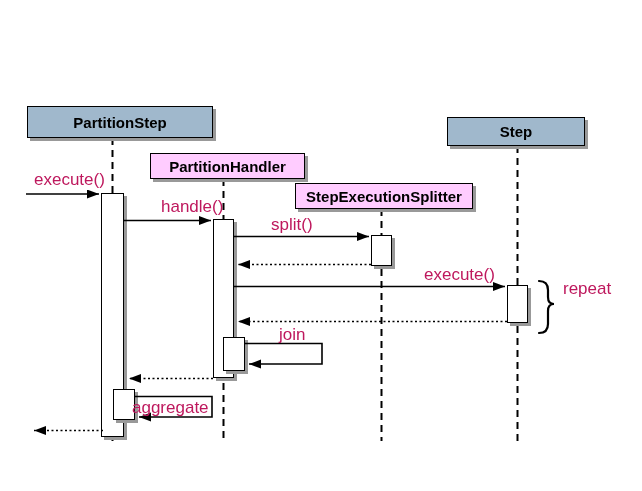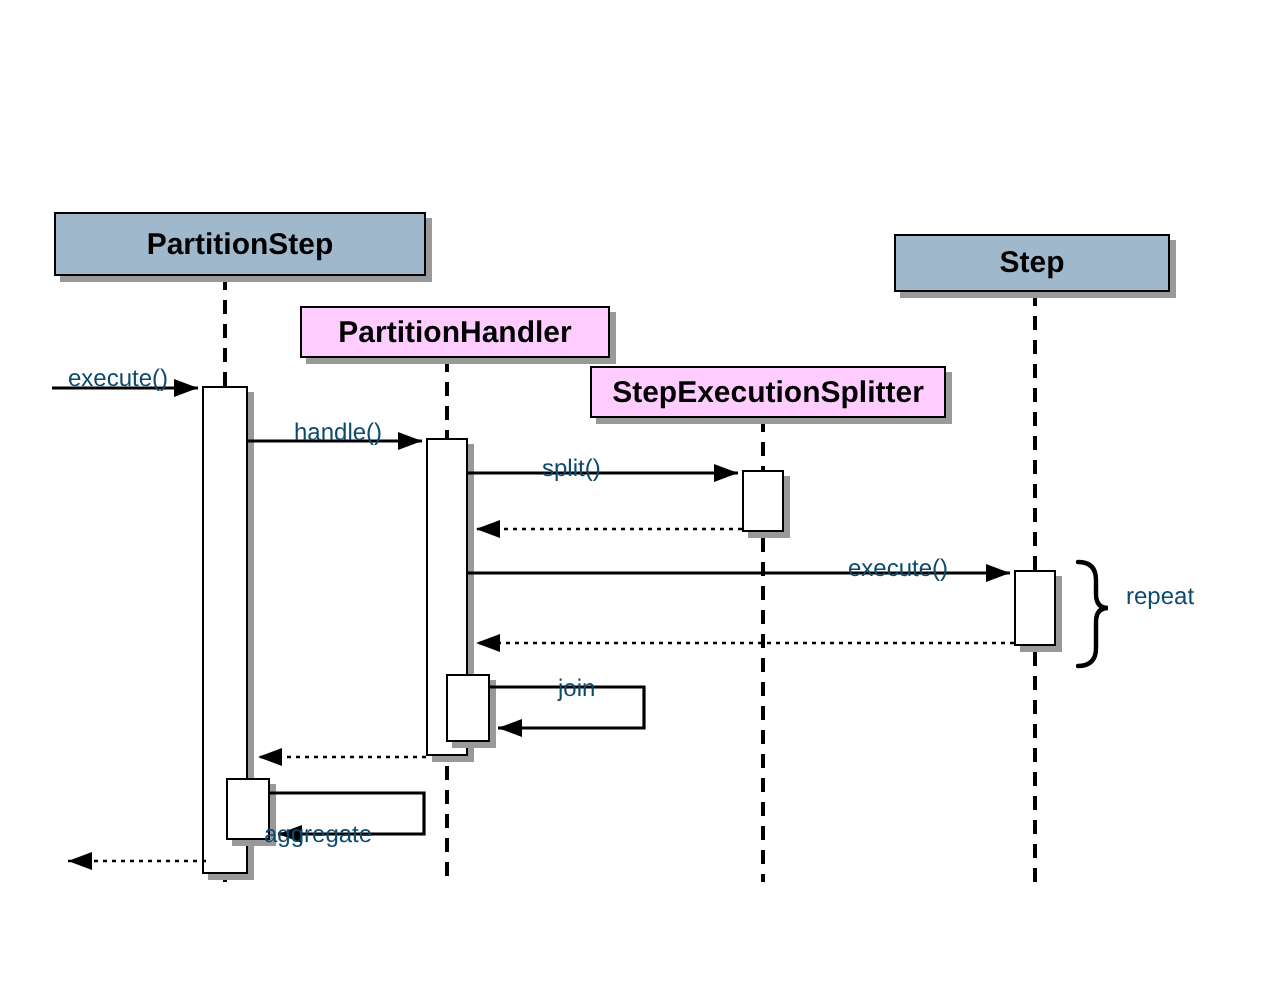--- a/index.html
+++ b/index.html
@@ -14,22 +14,22 @@
     position:absolute; z-index:5; box-sizing:border-box;
     border:1.5px solid #000; box-shadow:3px 3px 0 #999999;
     display:flex; align-items:center; justify-content:center;
     font-weight:bold; font-size:15px; color:#000; letter-spacing:0;
   }
   .activation {
     position:absolute; z-index:2; box-sizing:border-box;
     background:#ffffff; border:1.5px solid #000; box-shadow:3px 3px 0 #999999;
   }
   .msg-label {
-    position:absolute; z-index:4; font-size:12px; color:#0c4a6e;
-    white-space:nowrap; line-height:1.1;margin-top:12px;
+    position:absolute; z-index:4; font-size:17px; color:#be185d;
+    white-space:nowrap; line-height:1.1;
   }
   .lifeline { stroke:#000; stroke-width:2; stroke-dasharray:7 5; }
   .call { stroke:#000; stroke-width:1.6; fill:none; }
   .ret  { stroke:#000; stroke-width:1.3; stroke-dasharray:2 2.5; fill:none; }
   .brace { stroke:#000; stroke-width:2.2; fill:none; stroke-linecap:round; }
 </style>
 </head>
 <body>
 
 <div class="canvas">
@@ -74,20 +74,20 @@
     <span>PartitionStep</span>
   </div>
   <div class="participant" style="left: 447px; top: 117px; width: 138px; height: 29px; background-color: rgb(160, 184, 204);">
     <span>Step</span>
   </div>
   <div class="participant" style="left: 295px; top: 183px; width: 178px; height: 26px; background-color: rgb(255, 204, 255);">
     <span>StepExecutionSplitter</span>
   </div>
 
   <span class="msg-label" style="left:34px;  top:171px;">execute()</span>
-  <span class="msg-label" style="left:147px; top:198px;">handle()</span>
+  <span class="msg-label" style="left:161px; top:198px;">handle()</span>
   <span class="msg-label" style="left:271px; top:216px;">split()</span>
   <span class="msg-label" style="left:424px; top:266px;">execute()</span>
   <span class="msg-label" style="left:279px; top:326px;">join</span>
   <span class="msg-label" style="left:132px; top:399px;">aggregate</span>
   <span class="msg-label" style="left:563px; top:280px;">repeat</span>
 
 </div>
 
 </body></html>

